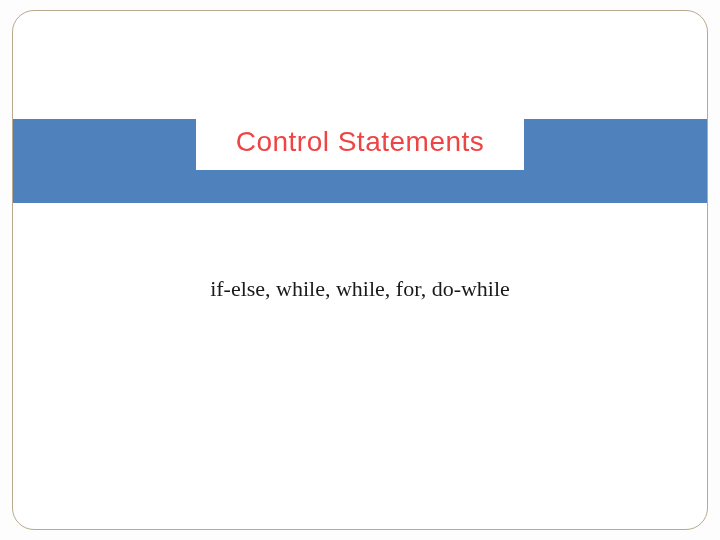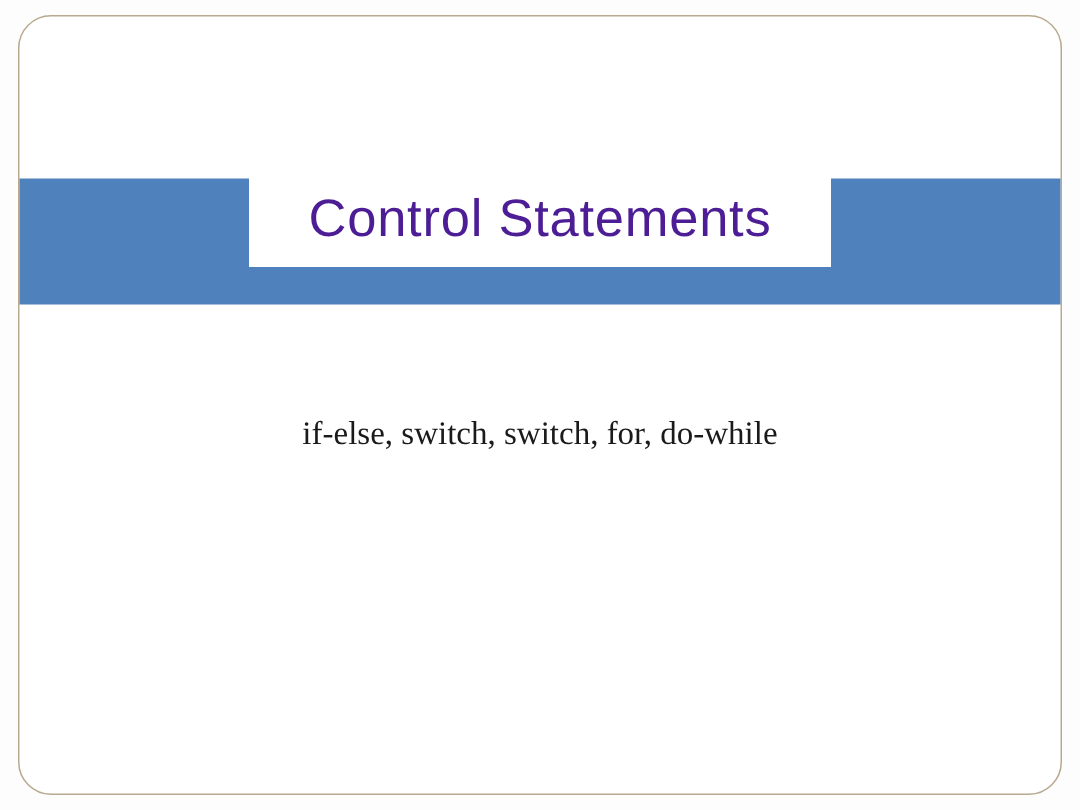--- a/index.html
+++ b/index.html
@@ -34,22 +34,22 @@
   }
   .title-inner {
     background: #ffffff;
     padding: 8px 40px 12px 40px;
     margin-top: 0;
     position: relative;
     top: -1px;
   }
   .title-text {
     font-family: Arial, Helvetica, sans-serif;
-    font-size: 35px;
-    color: #4c1d95;
+    font-size: 28px;
+    color: #ef4444;
     font-weight: 400;
     letter-spacing: 0.5px;
   }
   .subtitle {
     position: absolute;
     top: 265px;
     left: 0;
     right: 0;
     text-align: center;
     font-family: Georgia, 'Times New Roman', serif;
@@ -59,14 +59,14 @@
 </style>
 </head>
 <body>
 
 <div class="slide-frame">
   <div class="title-band">
     <div class="title-inner">
       <div class="title-text">Control Statements</div>
     </div>
   </div>
-  <div class="subtitle">if-else, switch, switch, for, do-while</div>
+  <div class="subtitle">if-else, while, while, for, do-while</div>
 </div>
 
 </body></html>

